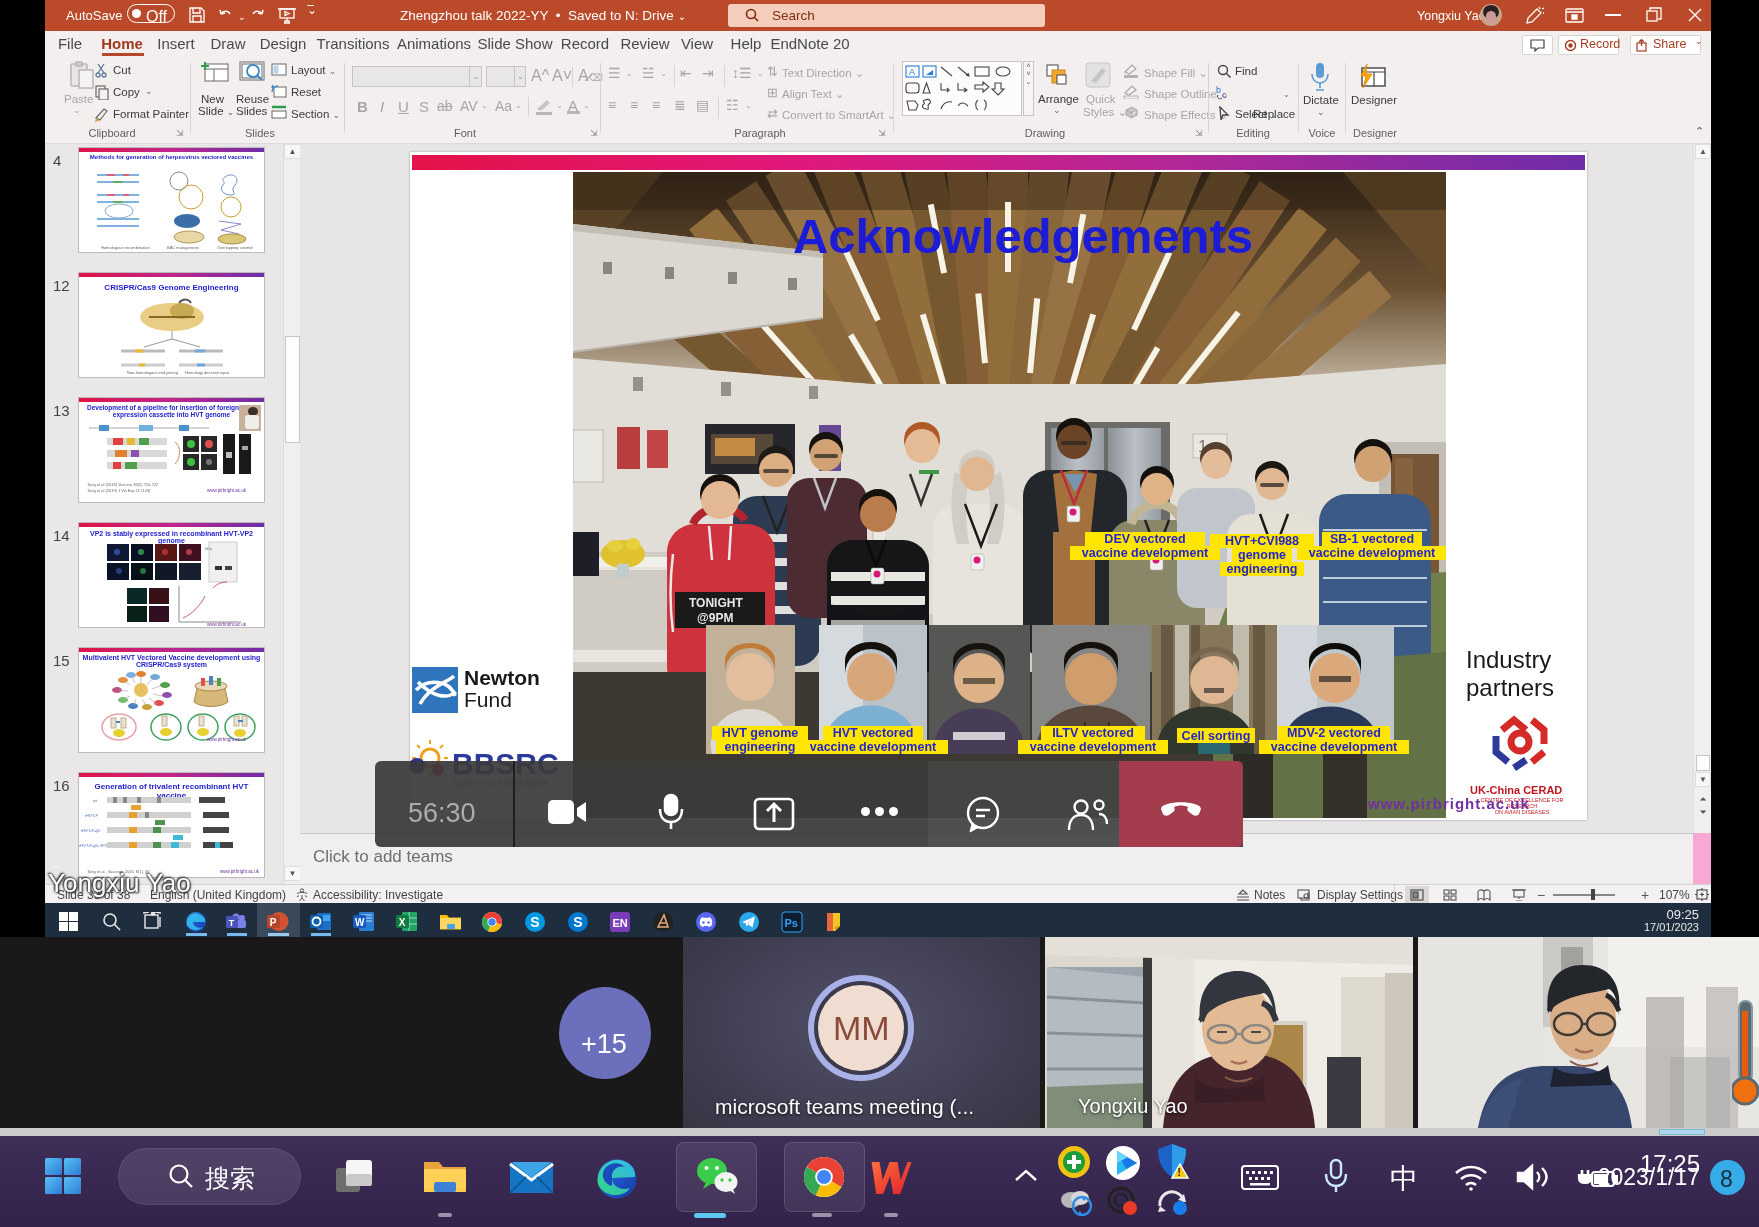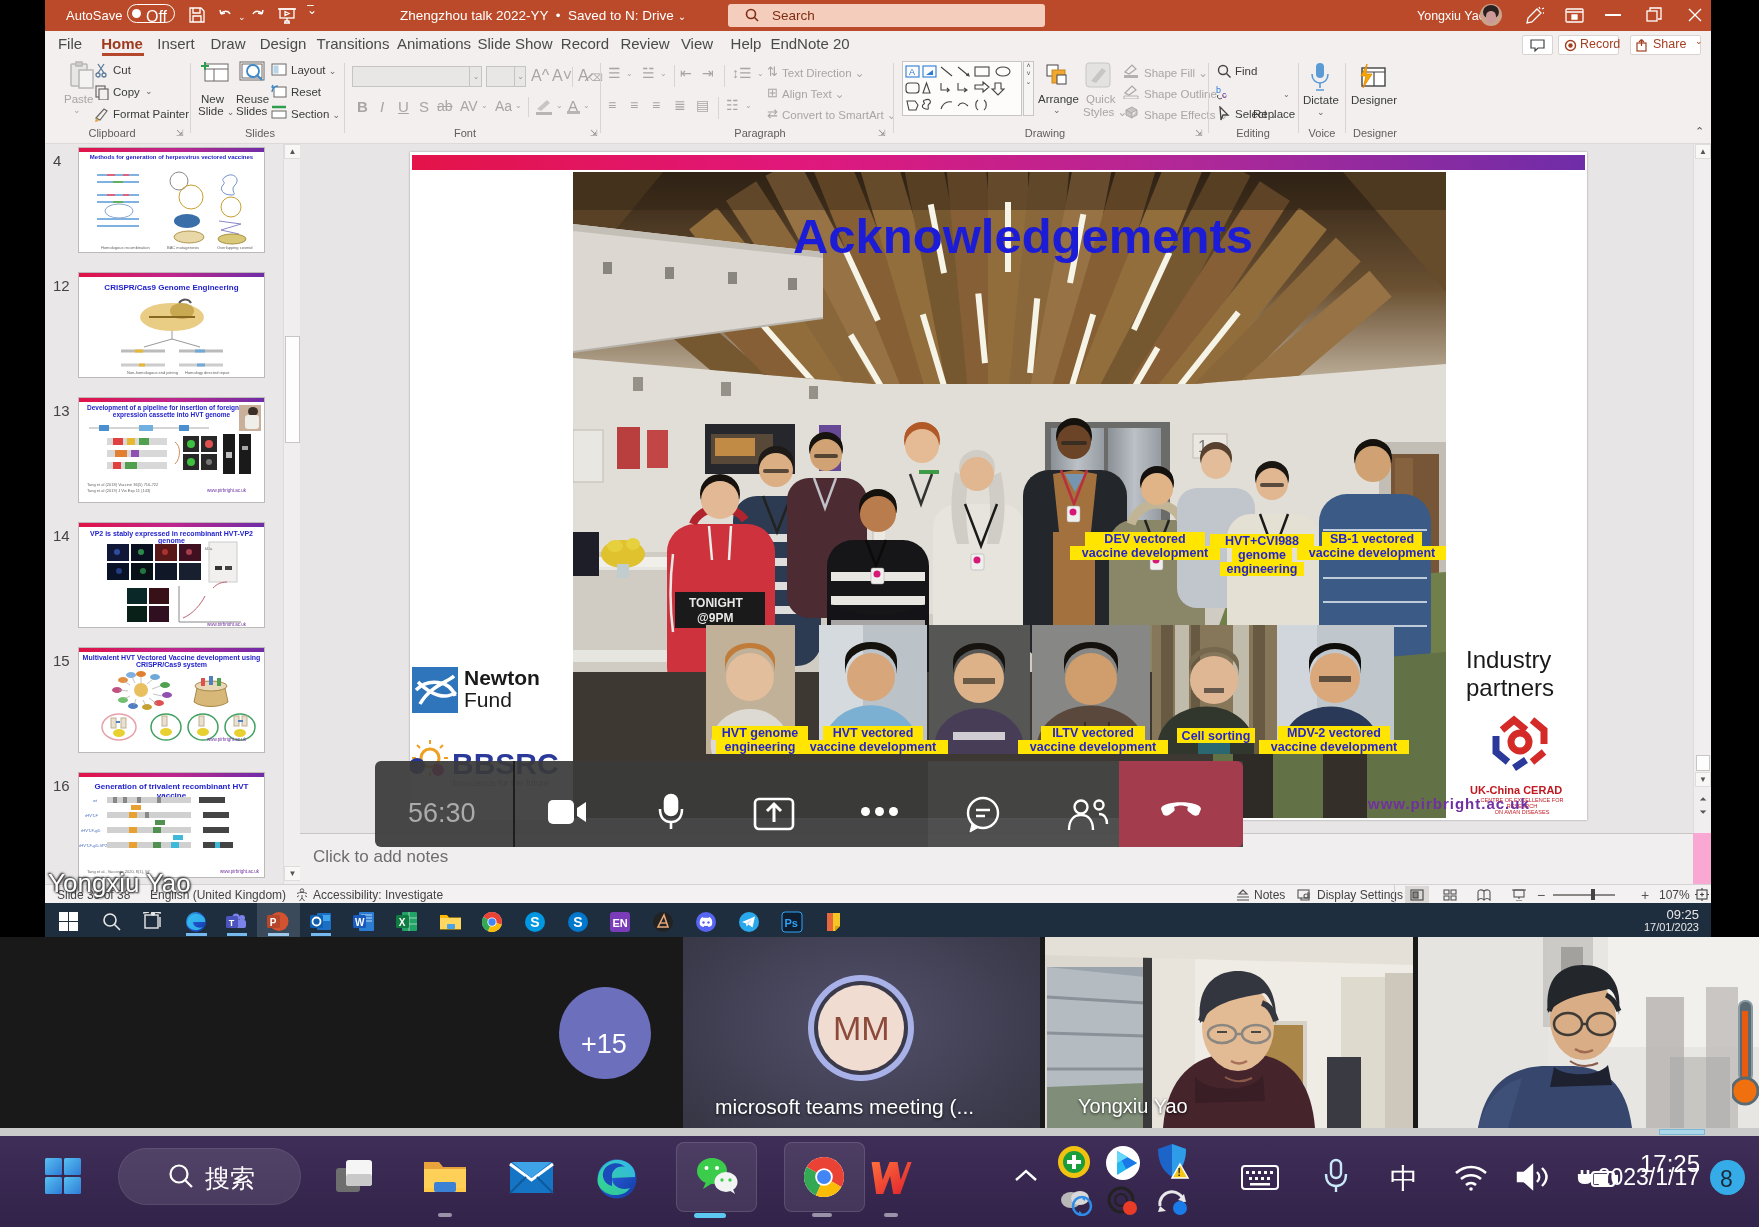--- a/index.html
+++ b/index.html
@@ -906,21 +906,21 @@
       </div>
     </div>
     <div id="pptvscroll" class="abs">
       <span class="abs" style="left:1px;top:0;width:16px;height:15px;background:#F8F7F6;border:1px solid #DDD;color:#555;font-size:8px;text-align:center;line-height:14px;">▲</span>
       <span class="abs" style="left:2px;top:611px;width:14px;height:16px;background:#FDFDFD;border:1px solid #C8C6C4;"></span>
       <span class="abs" style="left:1px;top:628px;width:16px;height:15px;background:#F8F7F6;border:1px solid #DDD;color:#555;font-size:8px;text-align:center;line-height:14px;">▼</span>
       <span class="abs" style="left:1px;top:648px;width:16px;height:15px;color:#555;font-size:9px;text-align:center;line-height:14px;">⏶</span>
       <span class="abs" style="left:1px;top:661px;width:16px;height:15px;color:#555;font-size:9px;text-align:center;line-height:14px;">⏷</span>
     </div>
     <div id="notes" class="abs">
-        <span style="position:absolute;left:13px;top:13px;font-size:17px;color:#6E6E6E;">Click to add notes</span>
+        <span style="position:absolute;left:13px;top:13px;font-size:17px;color:#6E6E6E;">Click to add teams</span>
       </div>
     <div id="statusbar" class="abs">
       <span class="abs" style="left:12px;top:3px;">Slide 33 of 38</span>
       <span class="abs" style="left:105px;top:3px;">English (United Kingdom)</span>
       <svg class="abs" style="left:250px;top:3px" width="14" height="13" viewBox="0 0 14 13" fill="none" stroke="#555" stroke-width="1">
           <circle cx="7" cy="2.5" r="1.7"></circle>
           <path d="M2 5.5c3-1.5 7-1.5 10 0M7 7v3m0 0l-2.5 3M7 10l2.5 3M2 9l2-1.5M12 9l-2-1.5"></path>
         </svg>
       <span class="abs" style="left:268px;top:3px;">Accessibility: Investigate</span>
       <svg class="abs" style="left:1191px;top:4px" width="14" height="12" viewBox="0 0 14 12" fill="none" stroke="#555" stroke-width="1.2">

